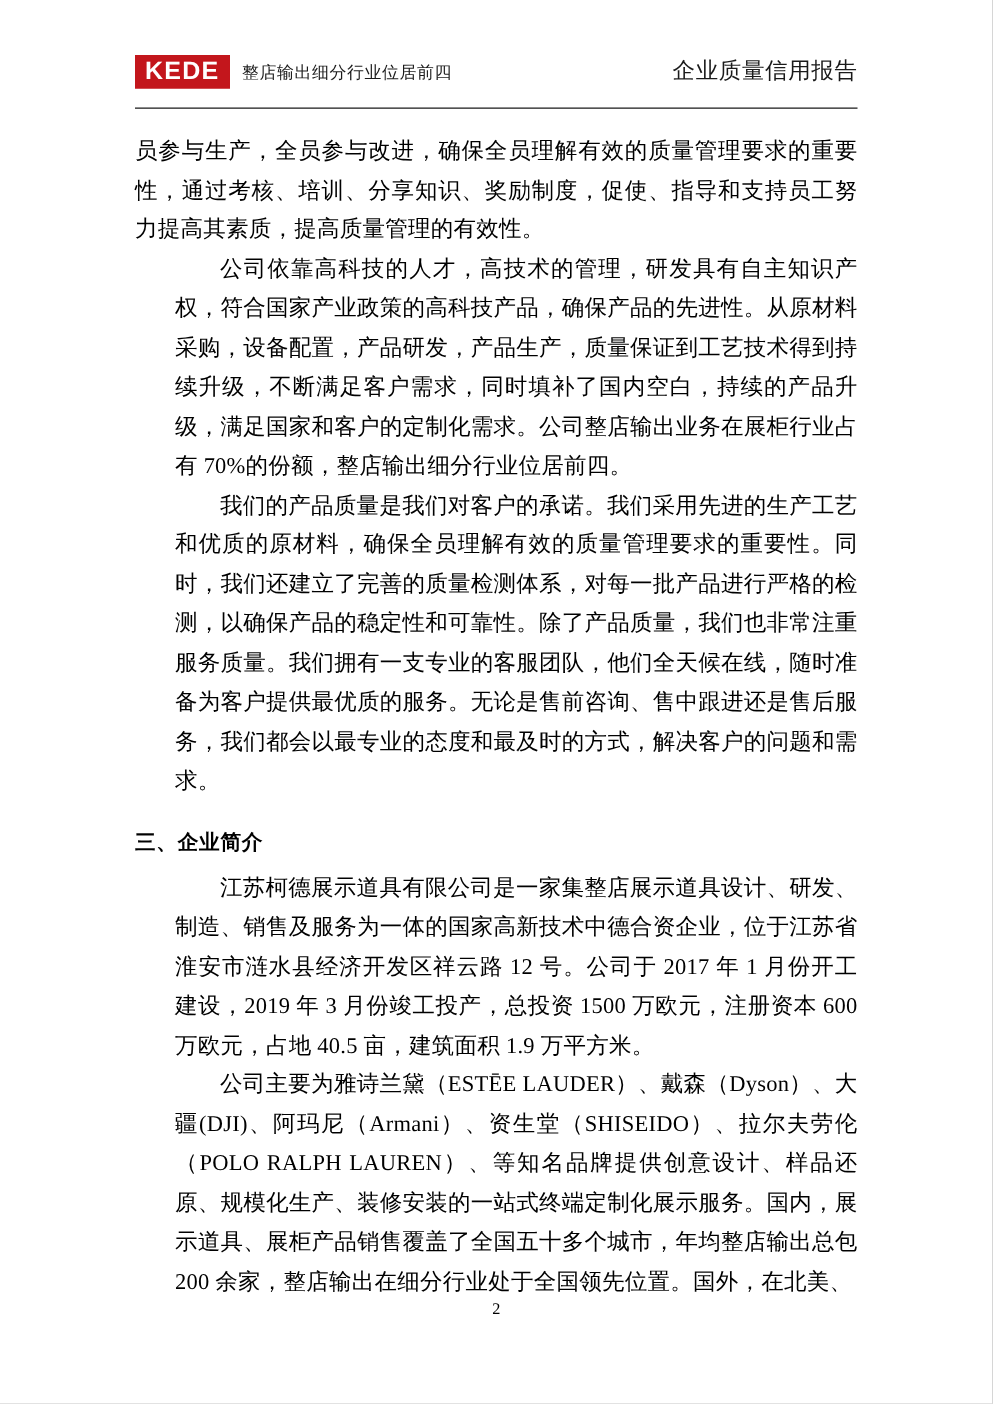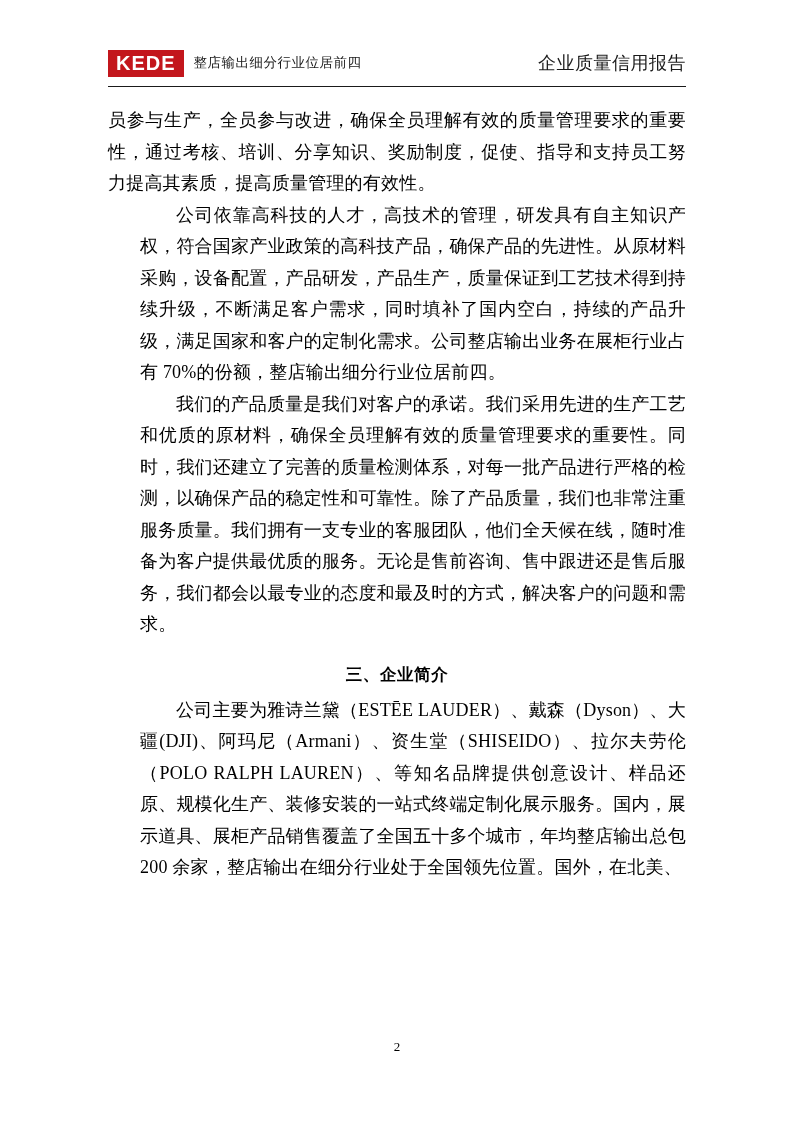--- a/index.html
+++ b/index.html
@@ -21,21 +21,21 @@
   }
   .page-inner {
     position: absolute;
     left: 108px;
     top: 44px;
     width: 578px;
   }
   
   .doc-header {
     display: flex;
-    align-items: center;
+    align-items: flex-start;
     justify-content: space-between;
     border-bottom: 1.6px solid #1a1a1a;
     padding-bottom: 4px;
     height: 38px;
   }
   .header-left {
     display: flex;
     align-items: center;
     gap: 10px;
   }
@@ -80,21 +80,20 @@
     margin-left: 32px;
   }
   h2.section-title {
     font-family: "Liberation Sans", "DejaVu Sans", sans-serif;
     font-size: 16.5px;
     font-weight: bold;
     margin: 18px 0 6px 0;
     line-height: 30px;
     color: #000000;
     letter-spacing: 0.6px;
-    text-align: center;
   }
   
   .page-number {
     position: absolute;
     bottom: 68px;
     left: 0;
     width: 100%;
     text-align: center;
     font-family: "Liberation Serif", serif;
     font-size: 13px;
@@ -117,20 +116,21 @@
     </div>
 
     <div class="content">
 
       <p class="para">员参与生产，全员参与改进，确保全员理解有效的质量管理要求的重要性，通过考核、培训、分享知识、奖励制度，促使、指导和支持员工努力提高其素质，提高质量管理的有效性。</p>
       <p class="para indent">公司依靠高科技的人才，高技术的管理，研发具有自主知识产权，符合国家产业政策的高科技产品，确保产品的先进性。从原材料采购，设备配置，产品研发，产品生产，质量保证到工艺技术得到持续升级，不断满足客户需求，同时填补了国内空白，持续的产品升级，满足国家和客户的定制化需求。公司整店输出业务在展柜行业占有 70%的份额，整店输出细分行业位居前四。</p>
       <p class="para indent">我们的产品质量是我们对客户的承诺。我们采用先进的生产工艺和优质的原材料，确保全员理解有效的质量管理要求的重要性。同时，我们还建立了完善的质量检测体系，对每一批产品进行严格的检测，以确保产品的稳定性和可靠性。除了产品质量，我们也非常注重服务质量。我们拥有一支专业的客服团队，他们全天候在线，随时准备为客户提供最优质的服务。无论是售前咨询、售中跟进还是售后服务，我们都会以最专业的态度和最及时的方式，解决客户的问题和需求。</p>
 
       <h2 class="section-title">三、企业简介</h2>
 
+      <p class="para indent">江苏柯德展示道具有限公司是一家集整店展示道具设计、研发、制造、销售及服务为一体的国家高新技术中德合资企业，位于江苏省淮安市涟水县经济开发区祥云路 12 号。公司于 2017 年 1 月份开工建设，2019 年 3 月份竣工投产，总投资 1500 万欧元，注册资本 600 万欧元，占地 40.5 亩，建筑面积 1.9 万平方米。</p>
       <p class="para indent">公司主要为雅诗兰黛（ESTĒE LAUDER）、戴森（Dyson）、大疆(DJI)、阿玛尼（Armani）、资生堂（SHISEIDO）、拉尔夫劳伦（POLO RALPH LAUREN）、等知名品牌提供创意设计、样品还原、规模化生产、装修安装的一站式终端定制化展示服务。国内，展示道具、展柜产品销售覆盖了全国五十多个城市，年均整店输出总包 200 余家，整店输出在细分行业处于全国领先位置。国外，在北美、</p>
 
     </div>
 
   </div>
 
   <div class="page-number">2</div>
 
 </div>
 

